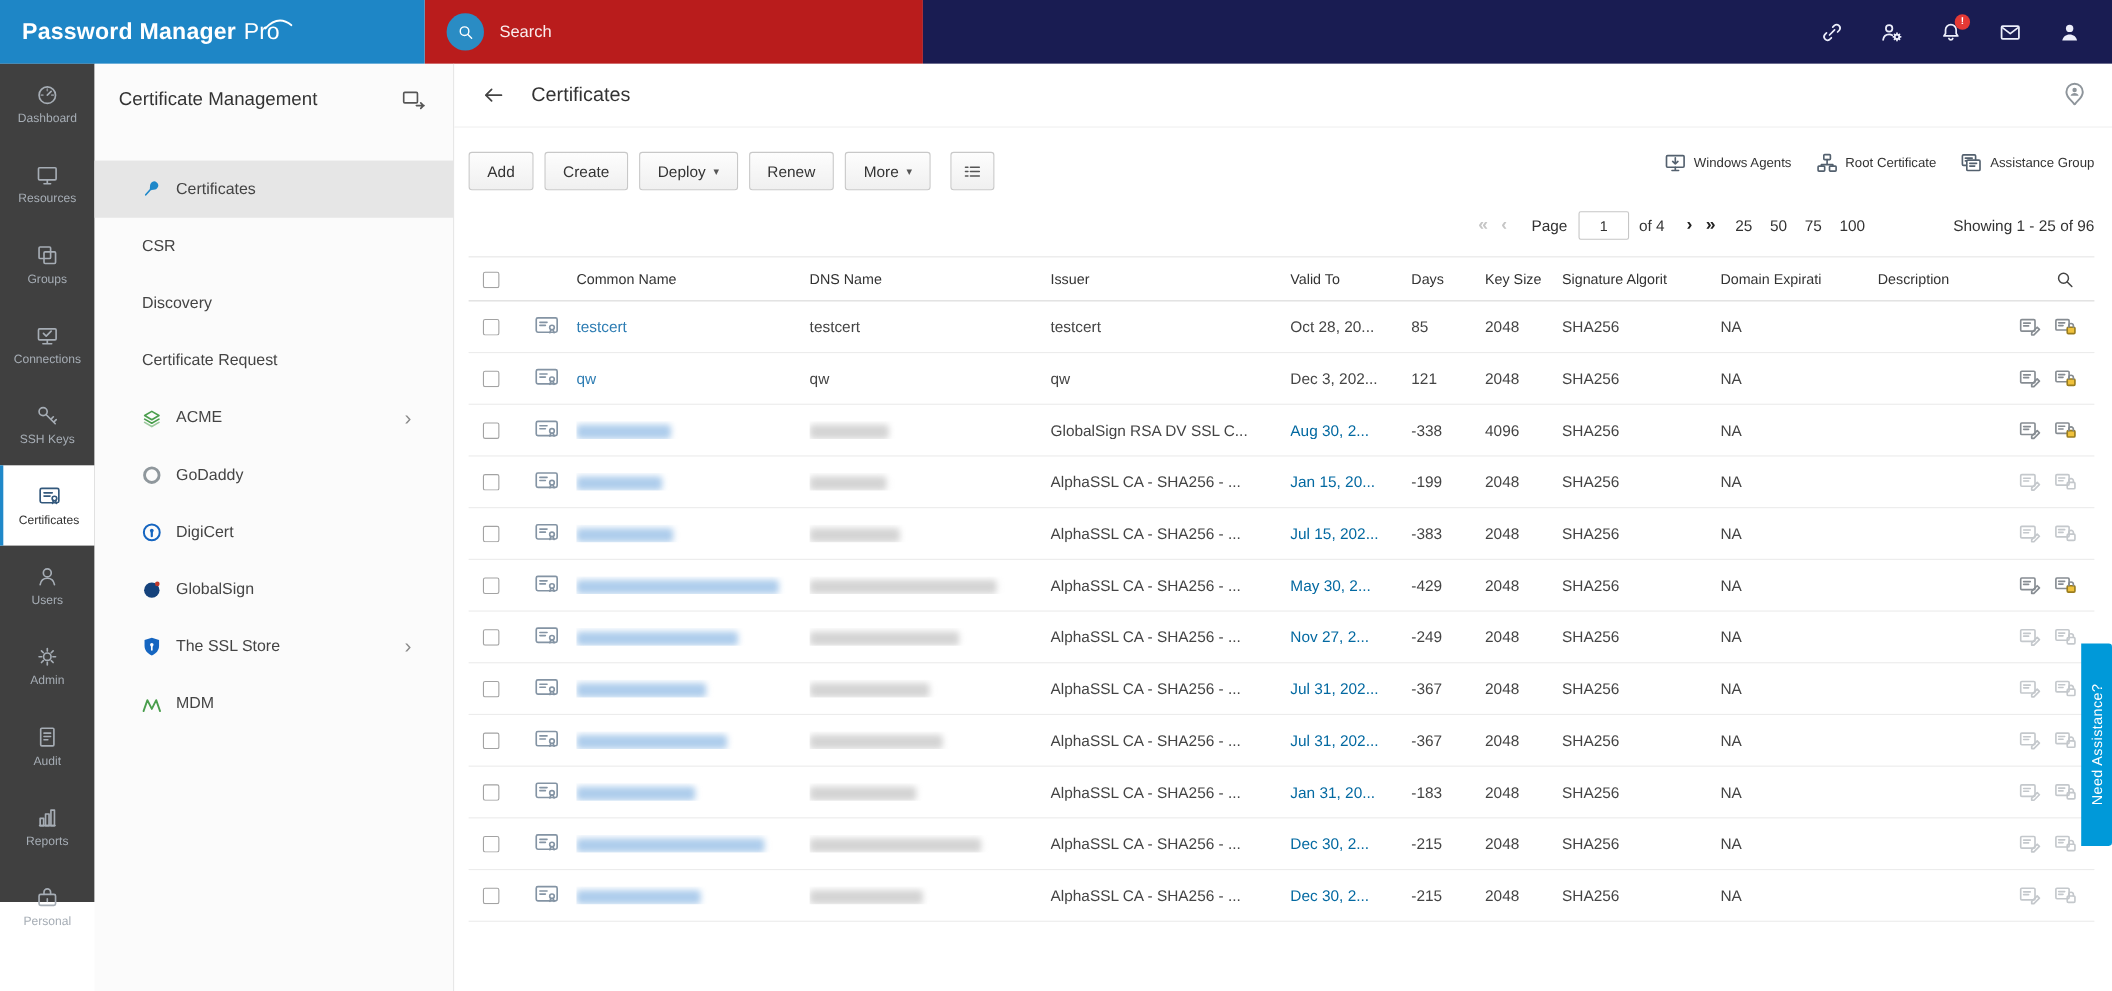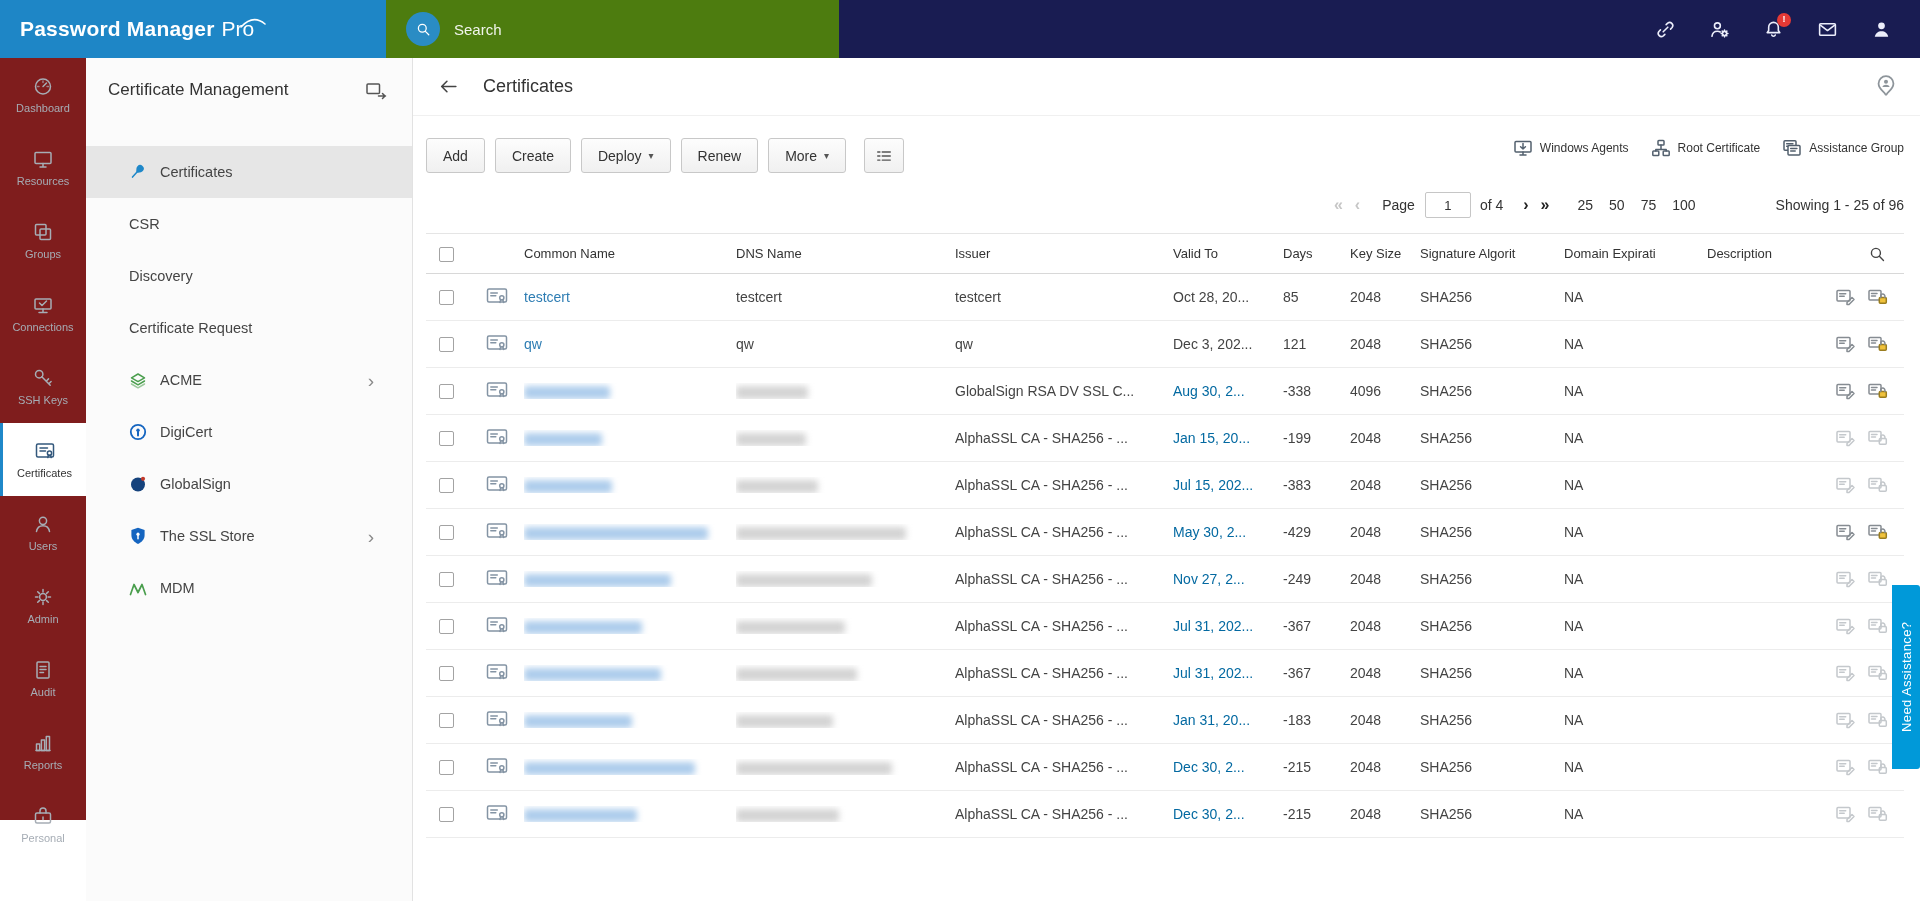--- a/index.html
+++ b/index.html
@@ -11,32 +11,32 @@
   [data-icon] svg{display:block;width:100%;height:100%;fill:none;stroke:currentColor;stroke-width:1.5;stroke-linecap:round;stroke-linejoin:round}
   [data-icon] svg .f{fill:currentColor;stroke:none}
 
   
   .topbar{position:absolute;top:0;left:0;width:1920px;height:58px;display:flex}
   .logo-area{width:386px;background:#1e86c6;display:flex;align-items:center;padding-left:20px;color:#fff;position:relative}
   .logo-bold{font-weight:bold;font-size:21px;letter-spacing:.2px}
   .logo-light{font-weight:normal;font-size:21px;margin-left:7px;position:relative}
   .logo-swoosh{position:absolute;top:-7px;right:-12px;width:26px;height:12px}
   .logo-swoosh svg{width:100%;height:100%;fill:none;stroke:#fff;stroke-width:1.6;stroke-linecap:round}
-  .search-area{width:453px;background:#4d7c0f;display:flex;align-items:center;padding-left:20px}
+  .search-area{width:453px;background:#b91c1c;display:flex;align-items:center;padding-left:20px}
   .search-circle{width:34px;height:34px;border-radius:50%;background:#2a8cc4;color:#fff;display:flex;align-items:center;justify-content:center}
   .search-circle [data-icon]{width:17px;height:17px}
   .search-input{margin-left:14px;background:transparent;border:none;outline:none;color:#fff;font-size:15px;width:320px;font-family:"Liberation Sans",sans-serif}
   .search-input::placeholder{color:rgba(255,255,255,.92)}
   .topbar-right{flex:1;background:#191c52;display:flex;align-items:center;justify-content:flex-end;gap:33px;padding-right:28px}
   .tico{width:21px;height:21px;color:#eceefb;position:relative;cursor:pointer}
   .tico .inner-ic{width:21px;height:21px}
   .badge{position:absolute;top:-6px;right:-7px;width:14px;height:14px;background:#e53935;border-radius:50%;color:#fff;font-size:9px;font-weight:bold;display:flex;align-items:center;justify-content:center;line-height:1}
 
   
-  .left-rail{position:absolute;top:58px;left:0;width:86px;height:762px;background:#7f1d1d}
+  .left-rail{position:absolute;top:58px;left:0;width:86px;height:762px;background:#404040}
   .rail-item{height:73px;display:flex;flex-direction:column;align-items:center;justify-content:center;gap:6px;color:#a6adb5;cursor:pointer}
   .ricon{width:22px;height:22px}
   .rlabel{font-size:11px;line-height:1;white-space:nowrap}
   .rail-item.active{background:#fff;color:#33587c;border-left:3px solid #1f88c9}
   .rail-item.active .rlabel{color:#333}
 
   
   .sidebar{position:absolute;top:58px;left:86px;width:327px;bottom:0;background:#fbfbfb;border-right:1px solid #e2e2e2}
   .sidebar-header{height:88px;display:flex;align-items:flex-start;justify-content:space-between;padding:22px 24px 0 22px}
   .sidebar-title{font-size:17px;color:#333}
@@ -63,21 +63,21 @@
   .right-links{margin-left:auto;display:flex;align-items:center;gap:22px}
   .tlink{display:flex;align-items:center;gap:7px;font-size:12px;color:#333;cursor:pointer}
   .licon{width:20px;height:20px;color:#53606e}
 
   .pagerow{display:flex;align-items:center;justify-content:flex-end;margin:18px 16px 0 13px;height:28px;font-size:14px;color:#333}
   .pg-arrow{font-size:16px;line-height:1;cursor:pointer;font-weight:bold}
   .pg-arrow.disabled{color:#c6c6c6;cursor:default}
   .pg-arrow.enabled{color:#222}
   .pg-gap{margin-left:12px}
   .page-input{width:46px;height:26px;border:1px solid #c6c6c6;border-radius:2px;text-align:center;font-size:13px;margin:0 9px 0 10px;color:#333;font-family:"Liberation Sans",sans-serif}
-  .page-sizes{display:flex;gap:16px;margin-left:28px}
+  .page-sizes{display:flex;gap:16px;margin-left:18px}
   .psize{cursor:pointer}
   .showing{margin-left:80px;color:#333}
 
   
   .table{margin:14px 16px 0 13px;border-top:1px solid #e5e5e5}
   .grid{display:grid;grid-template-columns:60px 38px 212px 219px 218px 110px 67px 70px 144px 143px 123px 1fr;align-items:center}
   .thead{height:40px;border-bottom:1px solid #d8d8d8}
   .hc{font-size:13px;color:#333;padding-right:8px;white-space:nowrap;overflow:hidden}
   .trow{height:47px;border-bottom:1px solid #ececec}
   .tc{font-size:14px;color:#444;padding-right:8px;white-space:nowrap;overflow:hidden}
@@ -287,20 +287,28 @@
           <svg viewBox="0 0 20 20" style="color:#4a9e4d">
             <path d="M3.5 7.8L10 4l6.5 3.8L10 11.6z"></path>
             <path d="M3.5 11l6.5 3.8L16.5 11"></path>
             <path d="M3.5 14l6.5 3.8 6.5-3.8" opacity=".55"></path>
           </svg>
         </span>
         <span class="mlabel">ACME</span>
         <span class="mchev">›</span>
       </div>
       <div class="menu-item has-icon">
+        <span class="micon" data-icon="godaddy">
+          <svg viewBox="0 0 20 20" style="color:#8f979c">
+            <circle cx="10" cy="10" r="6.6" stroke-width="2.6"></circle>
+          </svg>
+        </span>
+        <span class="mlabel">GoDaddy</span>
+      </div>
+      <div class="menu-item has-icon">
         <span class="micon" data-icon="digicert">
           <svg viewBox="0 0 20 20" style="color:#1565c0">
             <circle cx="10" cy="10" r="7.2" stroke-width="1.8"></circle>
             <circle class="f" cx="10" cy="8.3" r="1.7"></circle>
             <path d="M10 9.8v3.6" stroke-width="2"></path>
           </svg>
         </span>
         <span class="mlabel">DigiCert</span>
       </div>
       <div class="menu-item has-icon">

